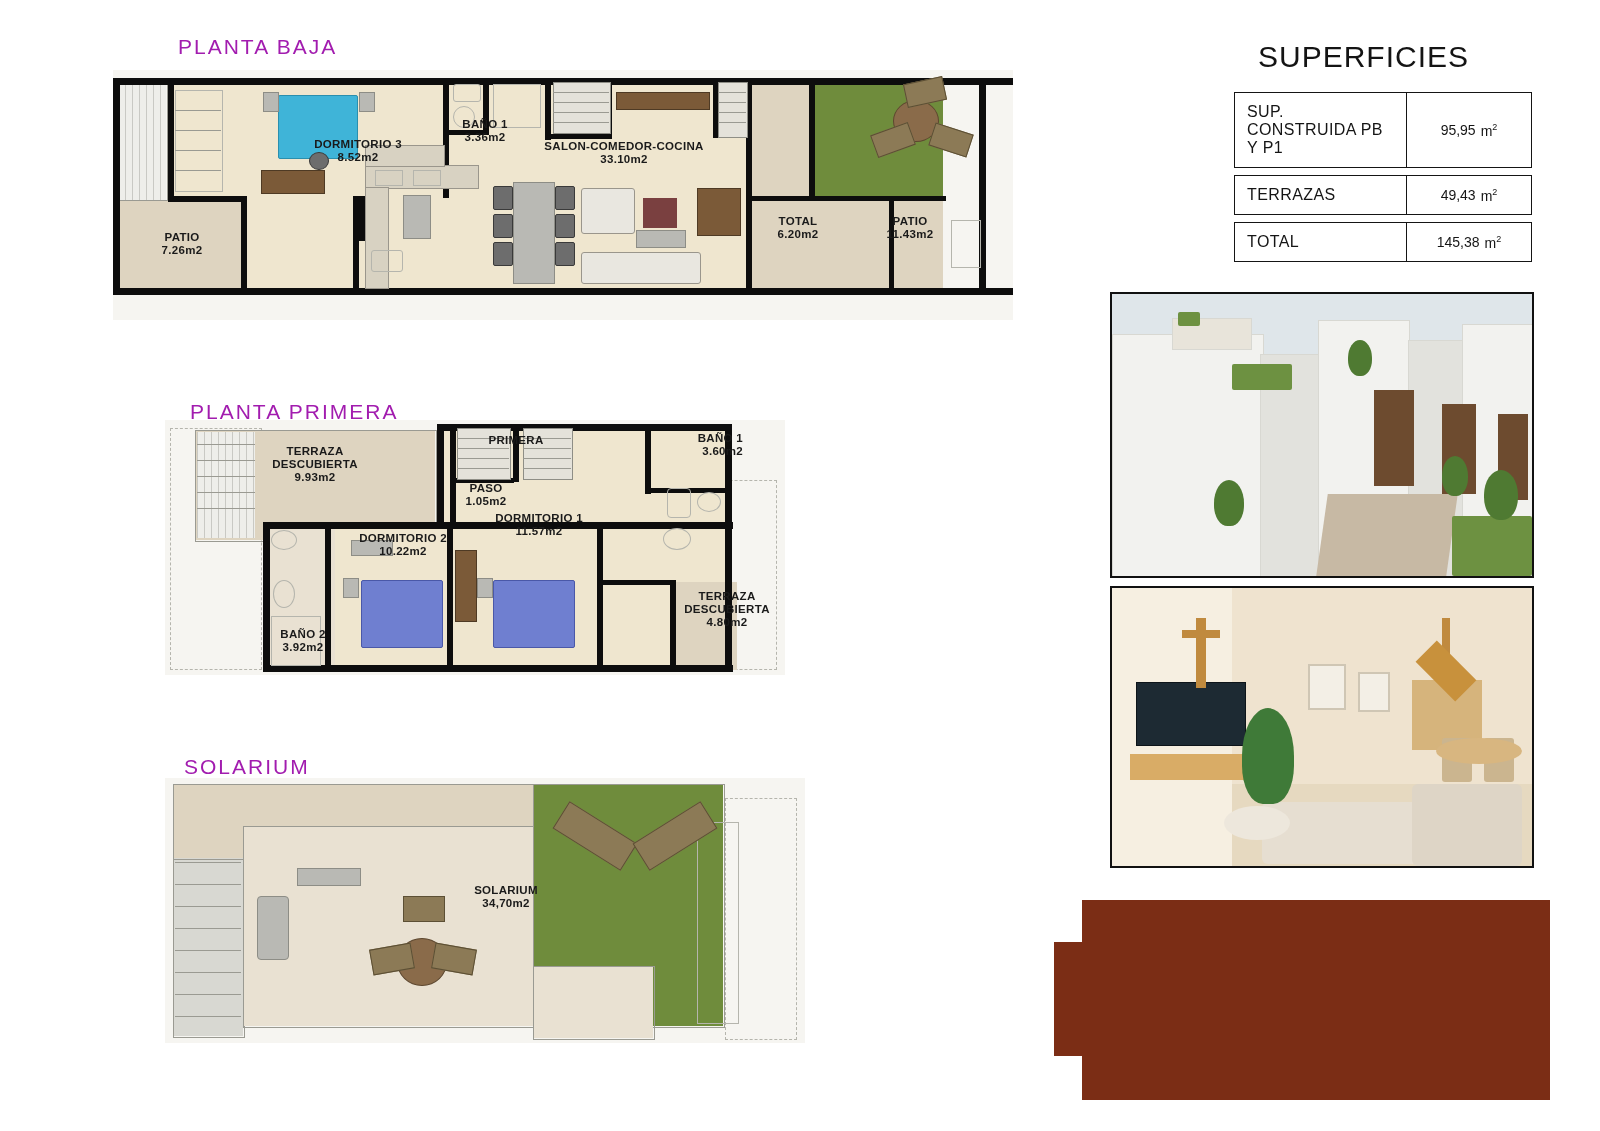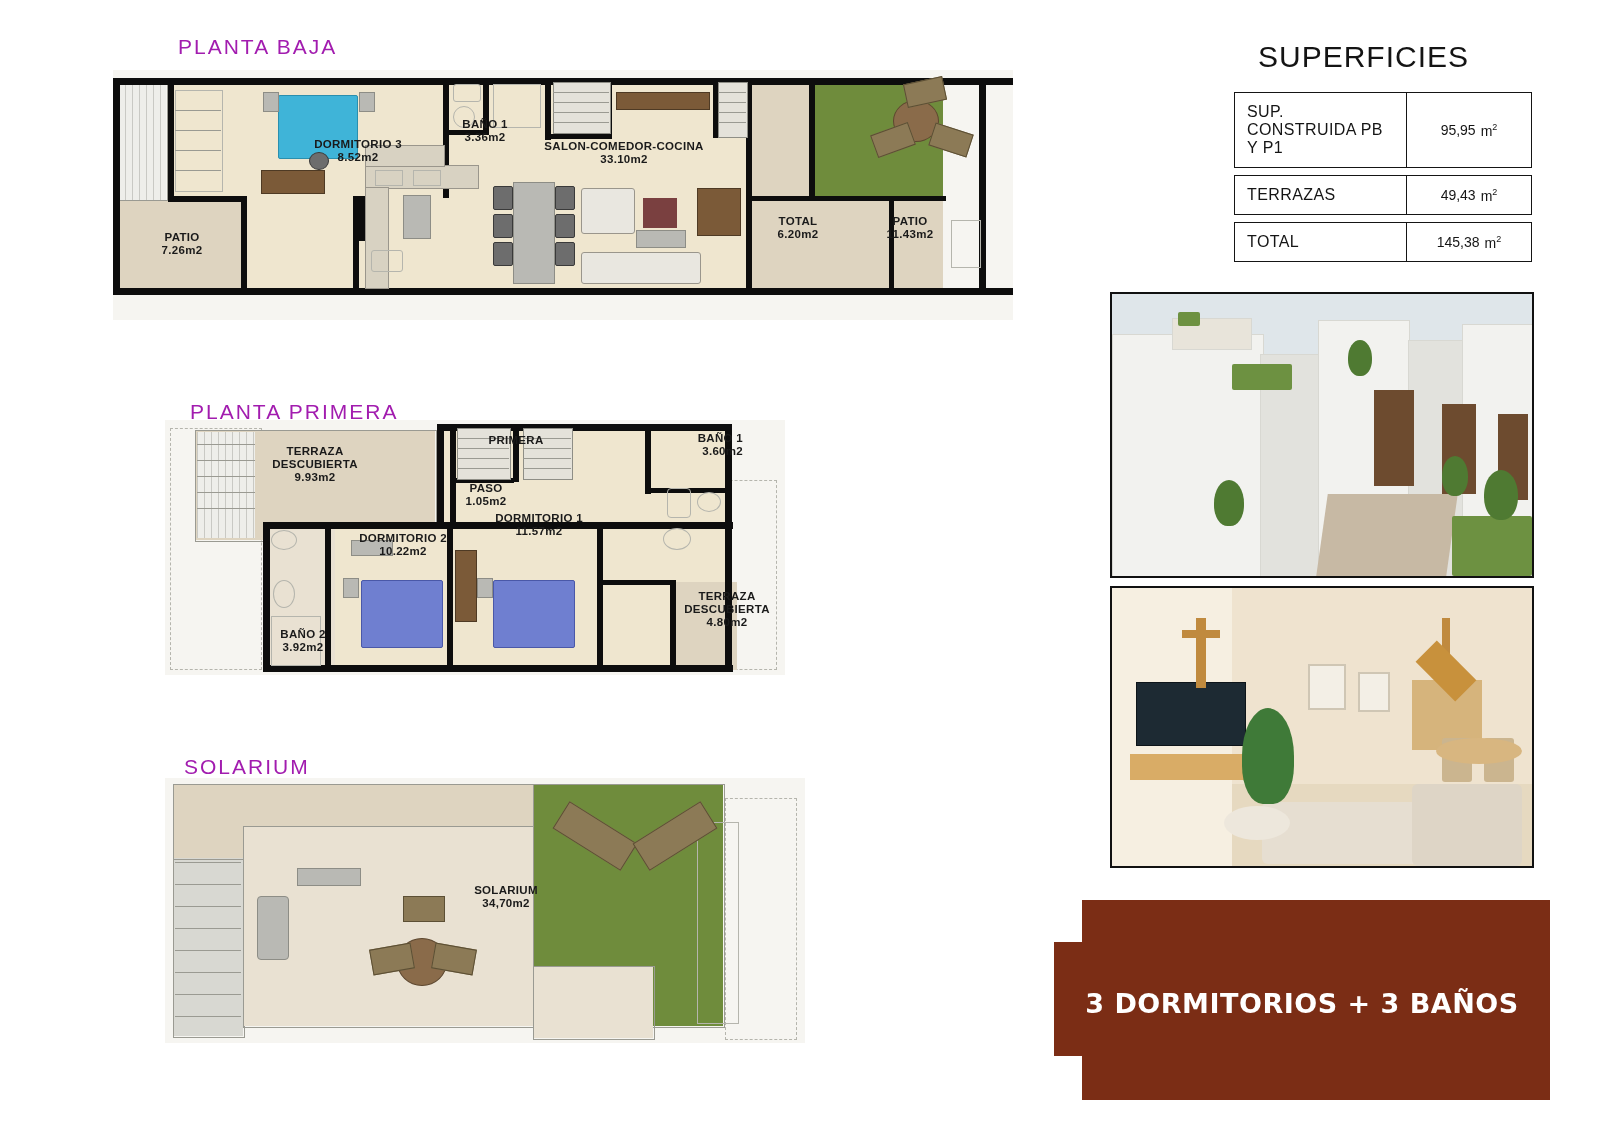--- a/index.html
+++ b/index.html
@@ -460,18 +460,17 @@
     <div class="in-cab" style="left:300px;top:92px;width:70px;height:70px;background:#d6b47c;"></div>
     <div class="in-lamp" style="left:330px;top:30px;width:8px;height:44px;"></div>
     <div class="in-lamp" style="left:306px;top:68px;width:56px;height:30px;background:#c8913c;transform:rotate(45deg);"></div>
     <div class="in-tbl" style="left:112px;top:218px;width:66px;height:34px;background:#ede7dc;"></div>
     <div class="in-chair" style="left:330px;top:150px;width:30px;height:44px;"></div>
     <div class="in-chair" style="left:372px;top:150px;width:30px;height:44px;"></div>
     <div class="in-tbl" style="left:324px;top:150px;width:86px;height:26px;background:#d8b680;"></div>
   </div>
 
   <div class="banner" style="left:1054px;top:900px;width:496px;height:200px;">
-    <div class="t2">3 DORMITORIOS + 3 BAÑOS</div>
   </div>
   <div class="banner-notch" style="left:1054px;top:900px;width:28px;height:42px;"></div>
   <div class="banner-notch" style="left:1054px;top:1056px;width:28px;height:44px;"></div>
 
 </div>
 
 </body></html>

